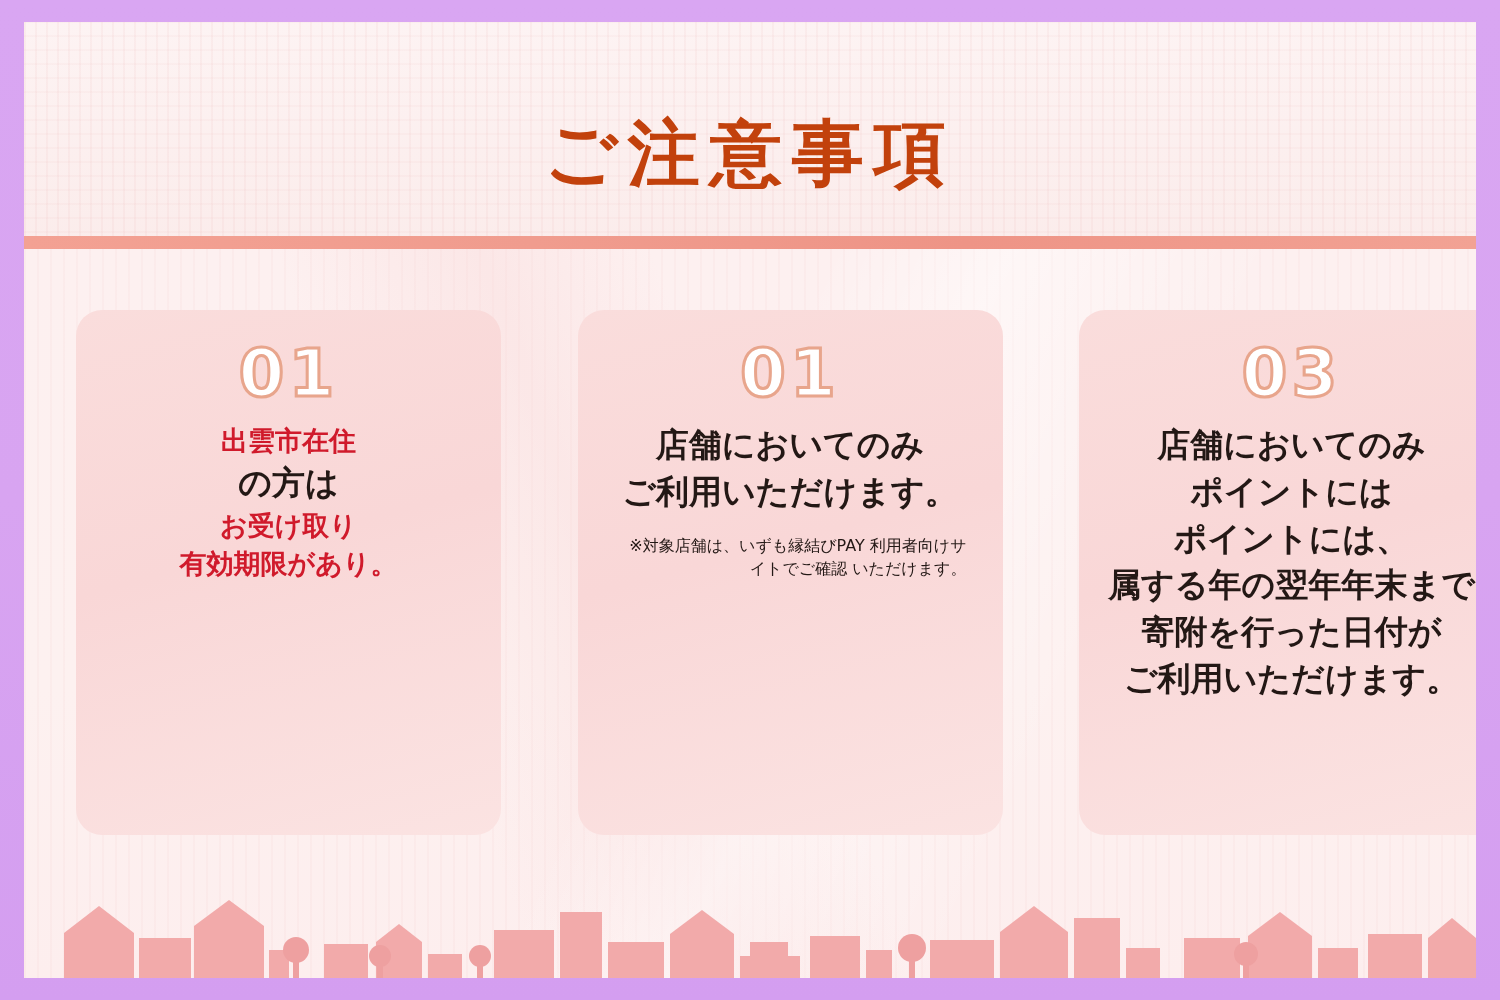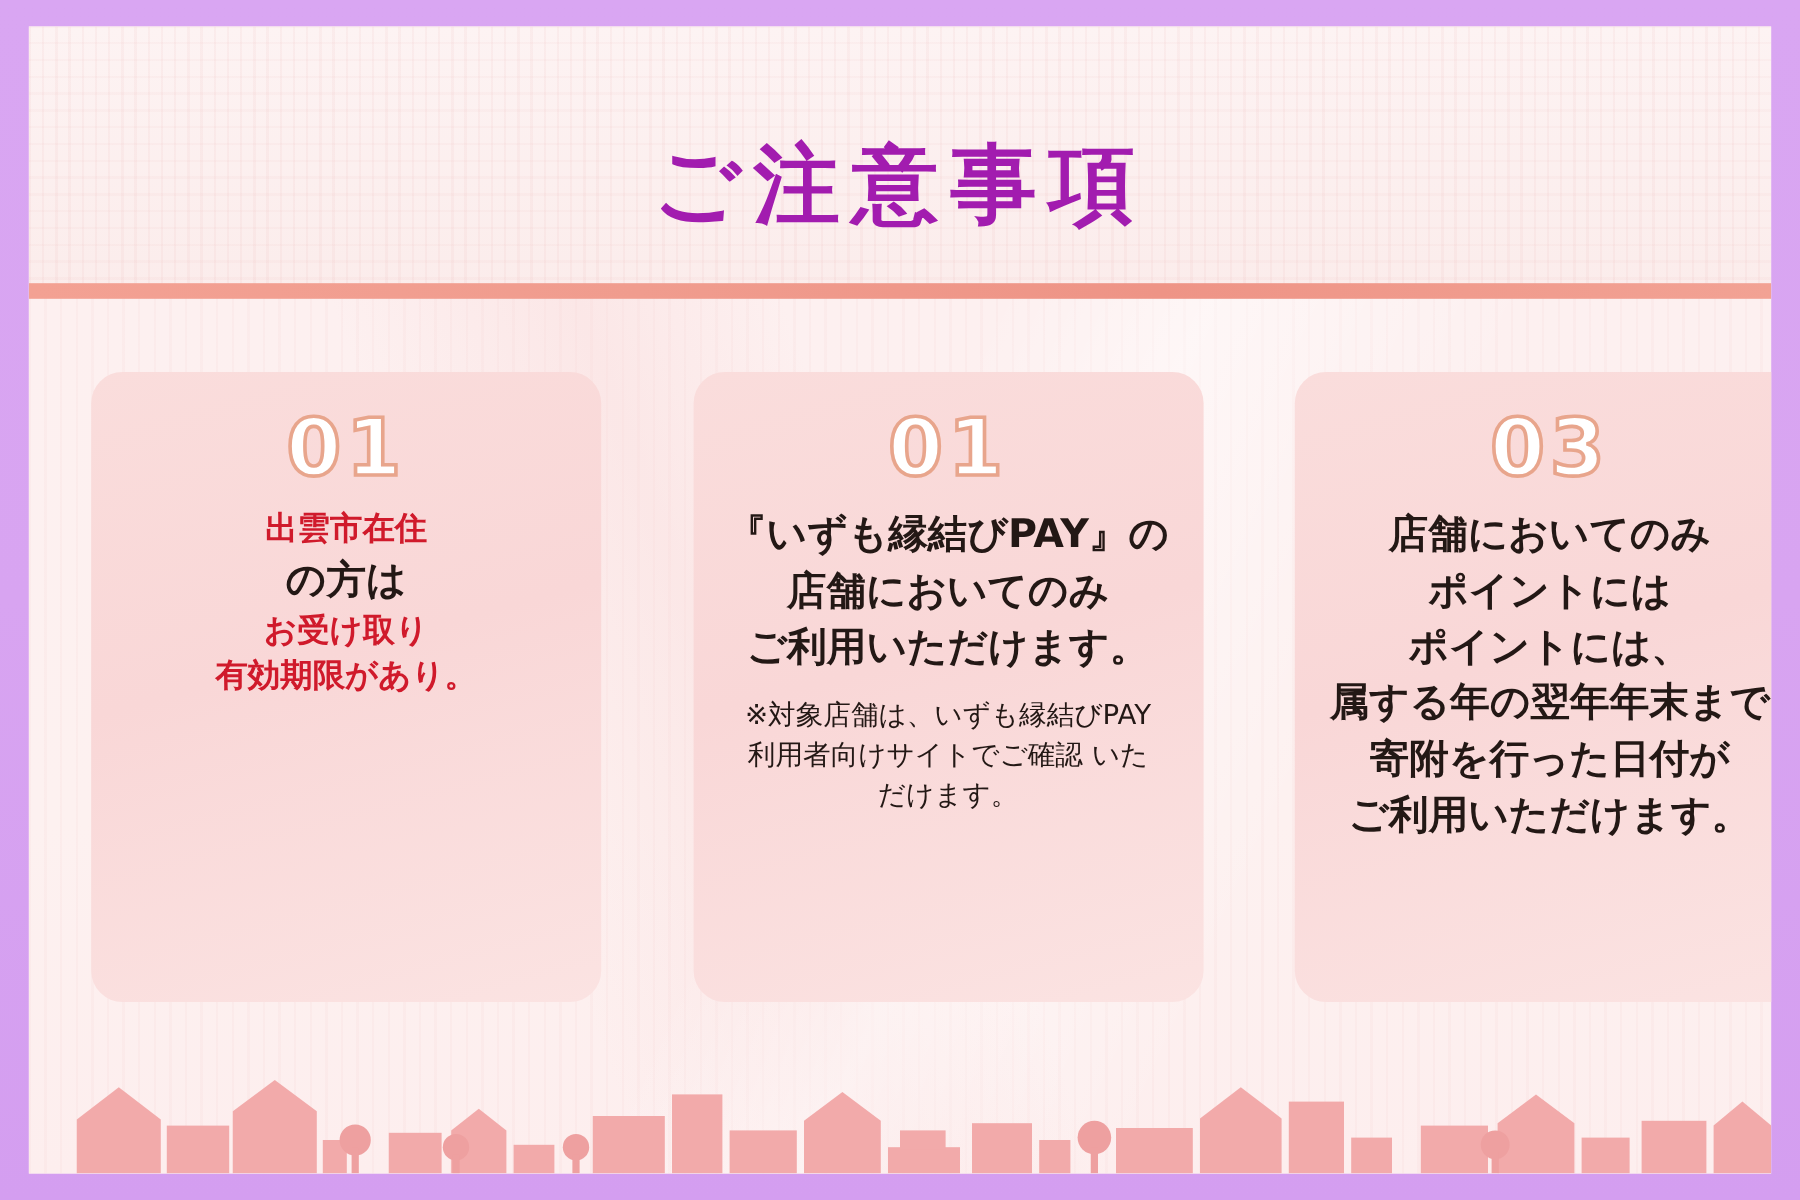--- a/index.html
+++ b/index.html
@@ -68,21 +68,21 @@
   }
   
   .title {
     position: absolute;
     left: 0;
     top: 84px;
     width: 100%;
     text-align: center;
     font-size: 72px;
     font-weight: 700;
-    color: #a21caf;
+    color: #c2410c;
     letter-spacing: 10px;
     font-family: "DejaVu Sans", "Liberation Sans", sans-serif;
   }
   
   .divider {
     position: absolute;
     left: 0;
     top: 214px;
     width: 100%;
     height: 13px;
@@ -124,24 +124,24 @@
   }
   .panel-body .em {
     color: #d01a2b;
   }
   .panel-body .big {
     font-size: 27px;
     font-weight: 700;
   }
   .panel-note {
     margin-top: 18px;
-    font-size: 23px;
+    font-size: 16px;
     line-height: 1.45;
     color: #231815;
-    text-align: center;
+    text-align: right;
     padding: 0 18px;
     font-weight: 500;
   }
   .line { display: block; }
   
   .skyline {
     position: absolute;
     left: 0;
     bottom: 0;
     width: 1452px;
@@ -170,21 +170,20 @@
           <span class="line em big">出雲市在住</span>
           <span class="line">の方は</span>
           <span class="line em big">お受け取り</span>
           <span class="line em big">有効期限があり。</span>
         </div>
       </div>
 
       <div class="panel">
         <div class="panel-num">01</div>
         <div class="panel-body">
-          <span class="line">『いずも縁結びPAY』の</span>
           <span class="line">店舗においてのみ</span>
           <span class="line">ご利用いただけます。</span>
         </div>
         <div class="panel-note">※対象店舗は、いずも縁結びPAY 利用者向けサイトでご確認 いただけます。</div>
       </div>
 
       <div class="panel">
         <div class="panel-num">03</div>
         <div class="panel-body">
           <span class="line">店舗においてのみ</span>

